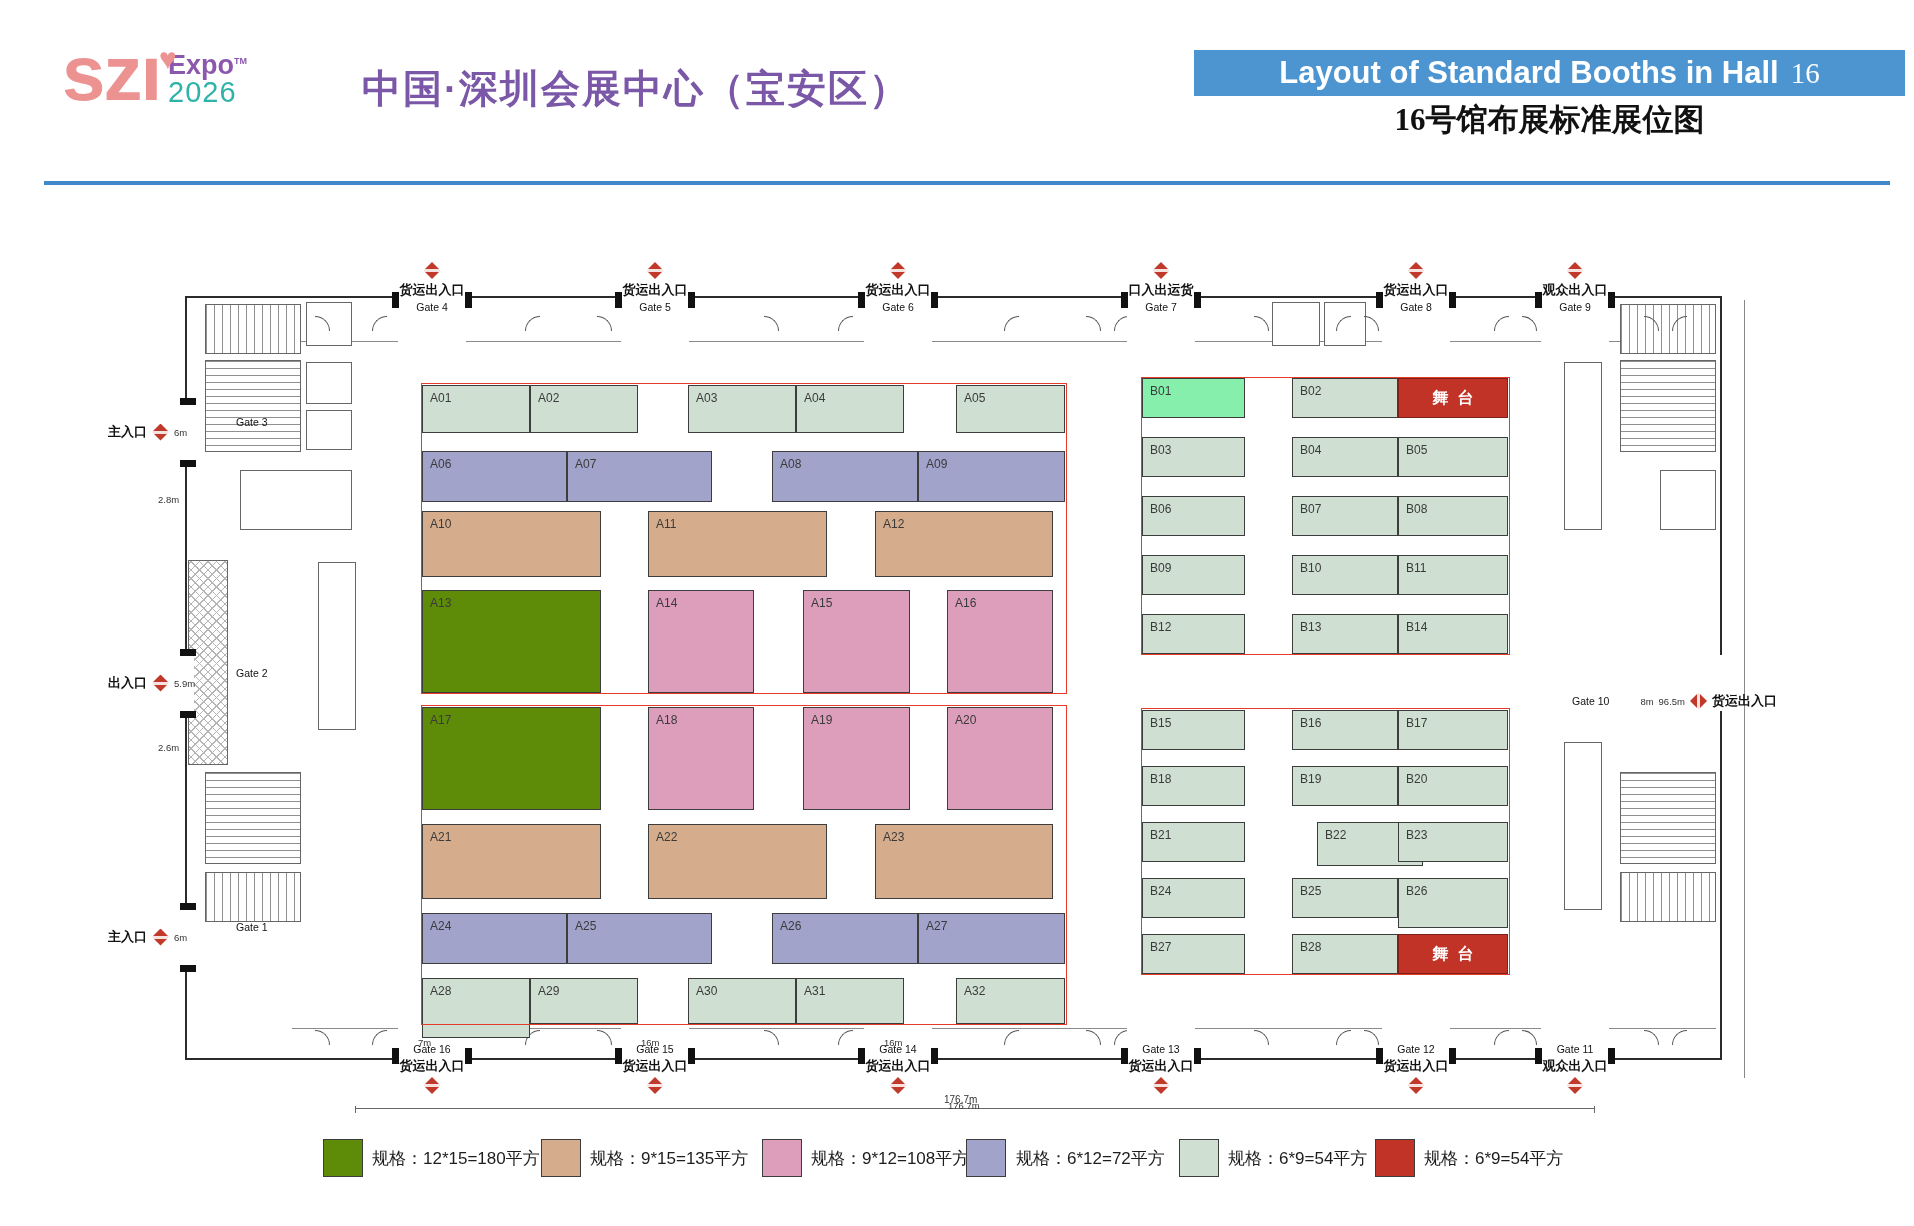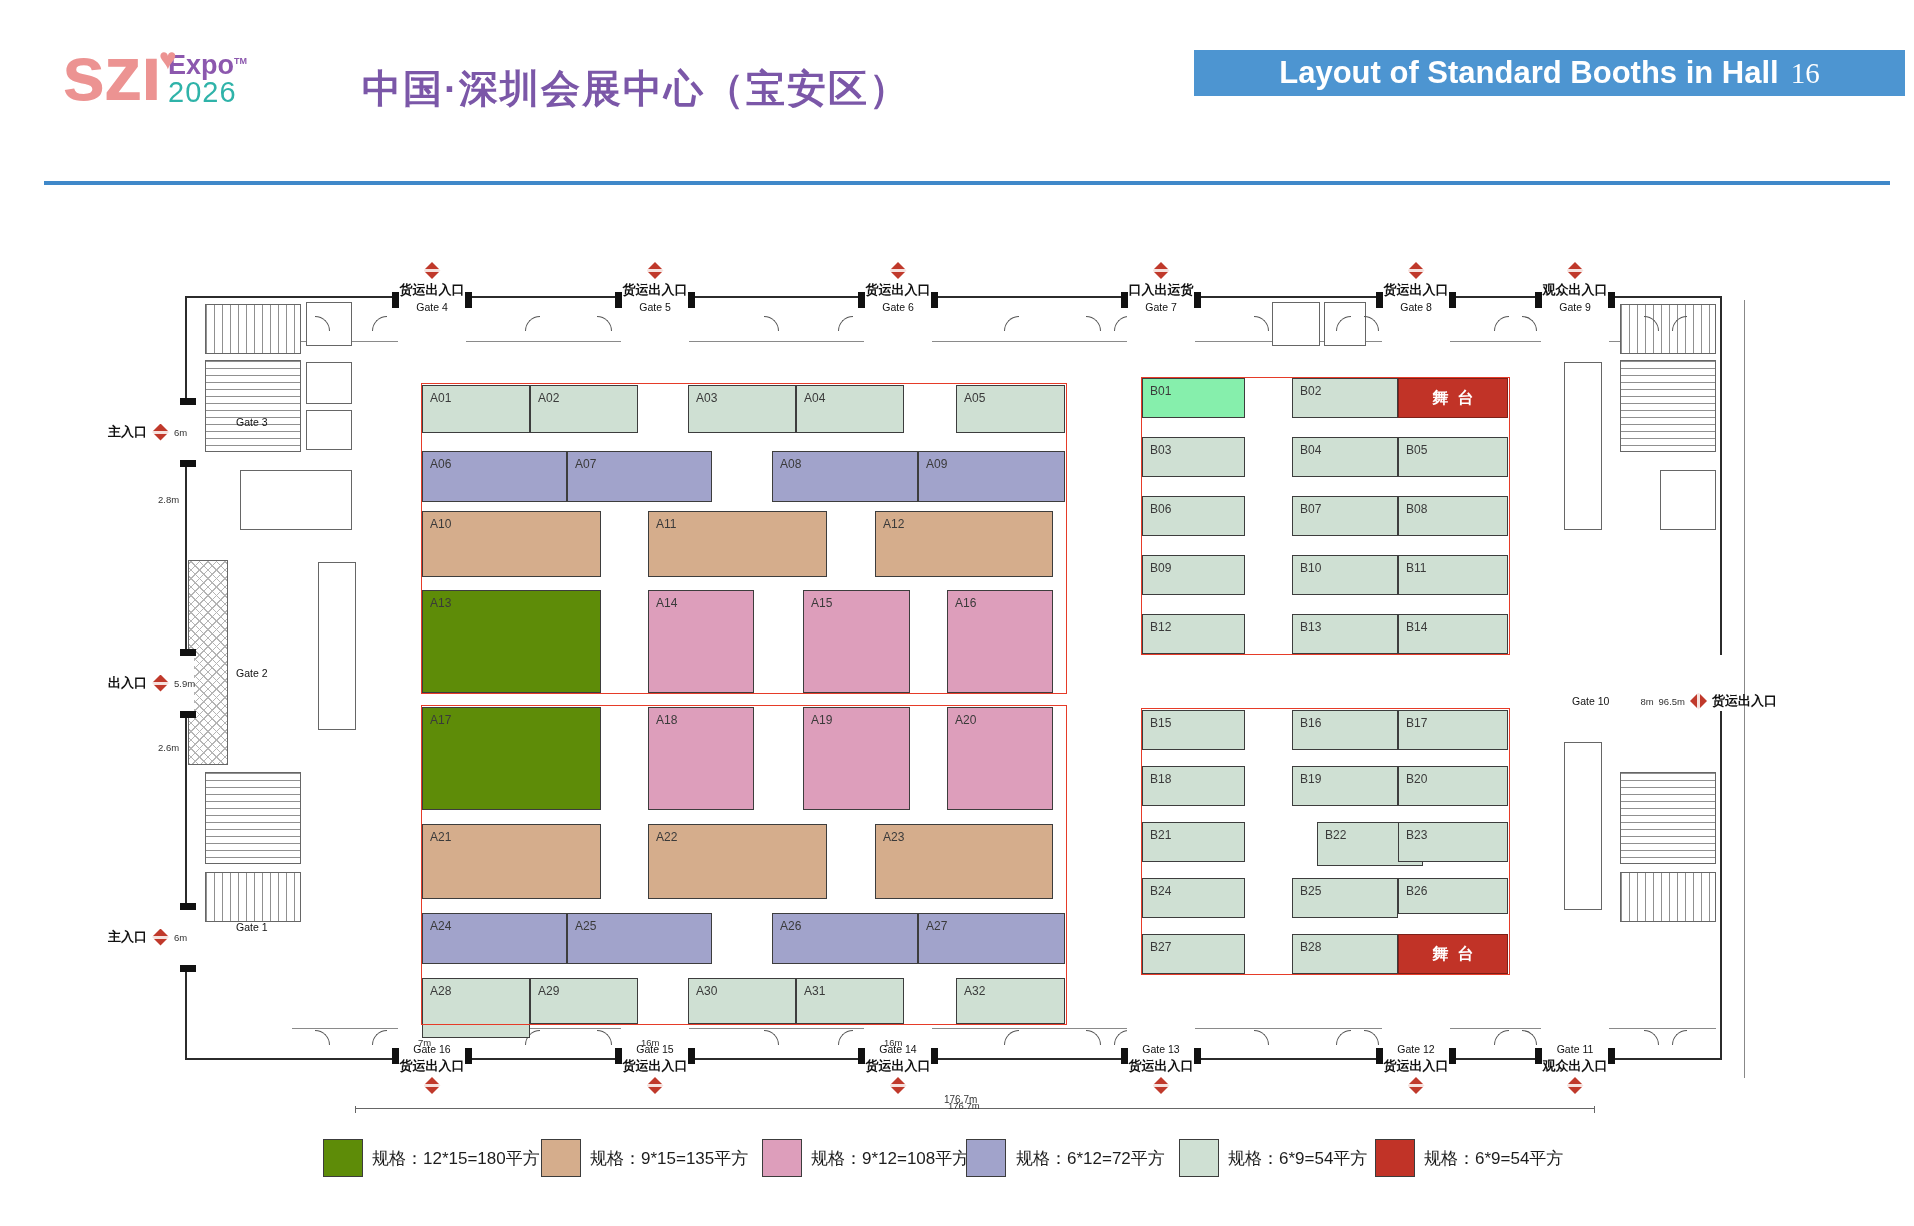--- a/index.html
+++ b/index.html
@@ -66,20 +66,21 @@
     <div id="logo-col">
       <div id="logo-expo"><span>Expo</span><span id="logo-tm">TM</span></div>
       <div id="logo-year">2026</div>
     </div>
   </div>
   <div id="venue-title">中国·深圳会展中心（宝安区）</div>
   <div id="banner">
     <span class="en">Layout of Standard Booths in Hall</span>
     <span class="no">16</span>
   </div>
+  <div id="subtitle">16号馆布展标准展位图</div>
   <div id="divider"></div>
 
   <div id="plan">
     <div class="outer"></div>
 
     <div class="iwall" style="left:292px;top:341px;width:1424px;height:1px;"></div>
     <div class="iwall" style="left:292px;top:1028px;width:1424px;height:1px;"></div>
 
     <div class="room stalls-v" style="left:205px;top:304px;width:96px;height:50px;"></div>
     <div class="room stairs-h" style="left:205px;top:360px;width:96px;height:92px;"></div>
@@ -251,21 +252,21 @@
         <div class="booth" style="left: 1292px; top: 710px; width: 106px; height: 40px; background: rgb(207, 224, 211);">B16</div>
         <div class="booth" style="left: 1398px; top: 710px; width: 110px; height: 40px; background: rgb(207, 224, 211);">B17</div>
         <div class="booth" style="left: 1142px; top: 766px; width: 103px; height: 40px; background: rgb(207, 224, 211);">B18</div>
         <div class="booth" style="left: 1292px; top: 766px; width: 106px; height: 40px; background: rgb(207, 224, 211);">B19</div>
         <div class="booth" style="left: 1398px; top: 766px; width: 110px; height: 40px; background: rgb(207, 224, 211);">B20</div>
         <div class="booth" style="left: 1142px; top: 822px; width: 103px; height: 40px; background: rgb(207, 224, 211);">B21</div>
         <div class="booth" style="left: 1292px; top: 822px; width: 106px; height: 44px; background: rgb(207, 224, 211); margin-left: 25px;">B22</div>
         <div class="booth" style="left: 1398px; top: 822px; width: 110px; height: 40px; background: rgb(207, 224, 211);">B23</div>
         <div class="booth" style="left: 1142px; top: 878px; width: 103px; height: 40px; background: rgb(207, 224, 211);">B24</div>
         <div class="booth" style="left: 1292px; top: 878px; width: 106px; height: 40px; background: rgb(207, 224, 211);">B25</div>
-        <div class="booth" style="left: 1398px; top: 878px; width: 110px; height: 36px; background: rgb(207, 224, 211);">B26</div>
+        <div class="booth" style="left: 1398px; top: 878px; width: 110px; height: 50px; background: rgb(207, 224, 211);">B26</div>
         <div class="booth" style="left: 1142px; top: 934px; width: 103px; height: 40px; background: rgb(207, 224, 211);">B27</div>
         <div class="booth" style="left: 1292px; top: 934px; width: 106px; height: 40px; background: rgb(207, 224, 211);">B28</div>
         <div class="booth stage" style="left: 1398px; top: 934px; width: 110px; height: 40px; background: rgb(193, 51, 39);">舞台</div>
       </div>
     <div id="sections">
         <div class="section" style="left: 421px; top: 383px; width: 646px; height: 311px;"></div>
         <div class="section" style="left: 421px; top: 705px; width: 646px; height: 320px;"></div>
         <div class="section" style="left: 1141px; top: 377px; width: 369px; height: 278px;"></div>
         <div class="section" style="left: 1141px; top: 708px; width: 369px; height: 267px;"></div>
       </div>

